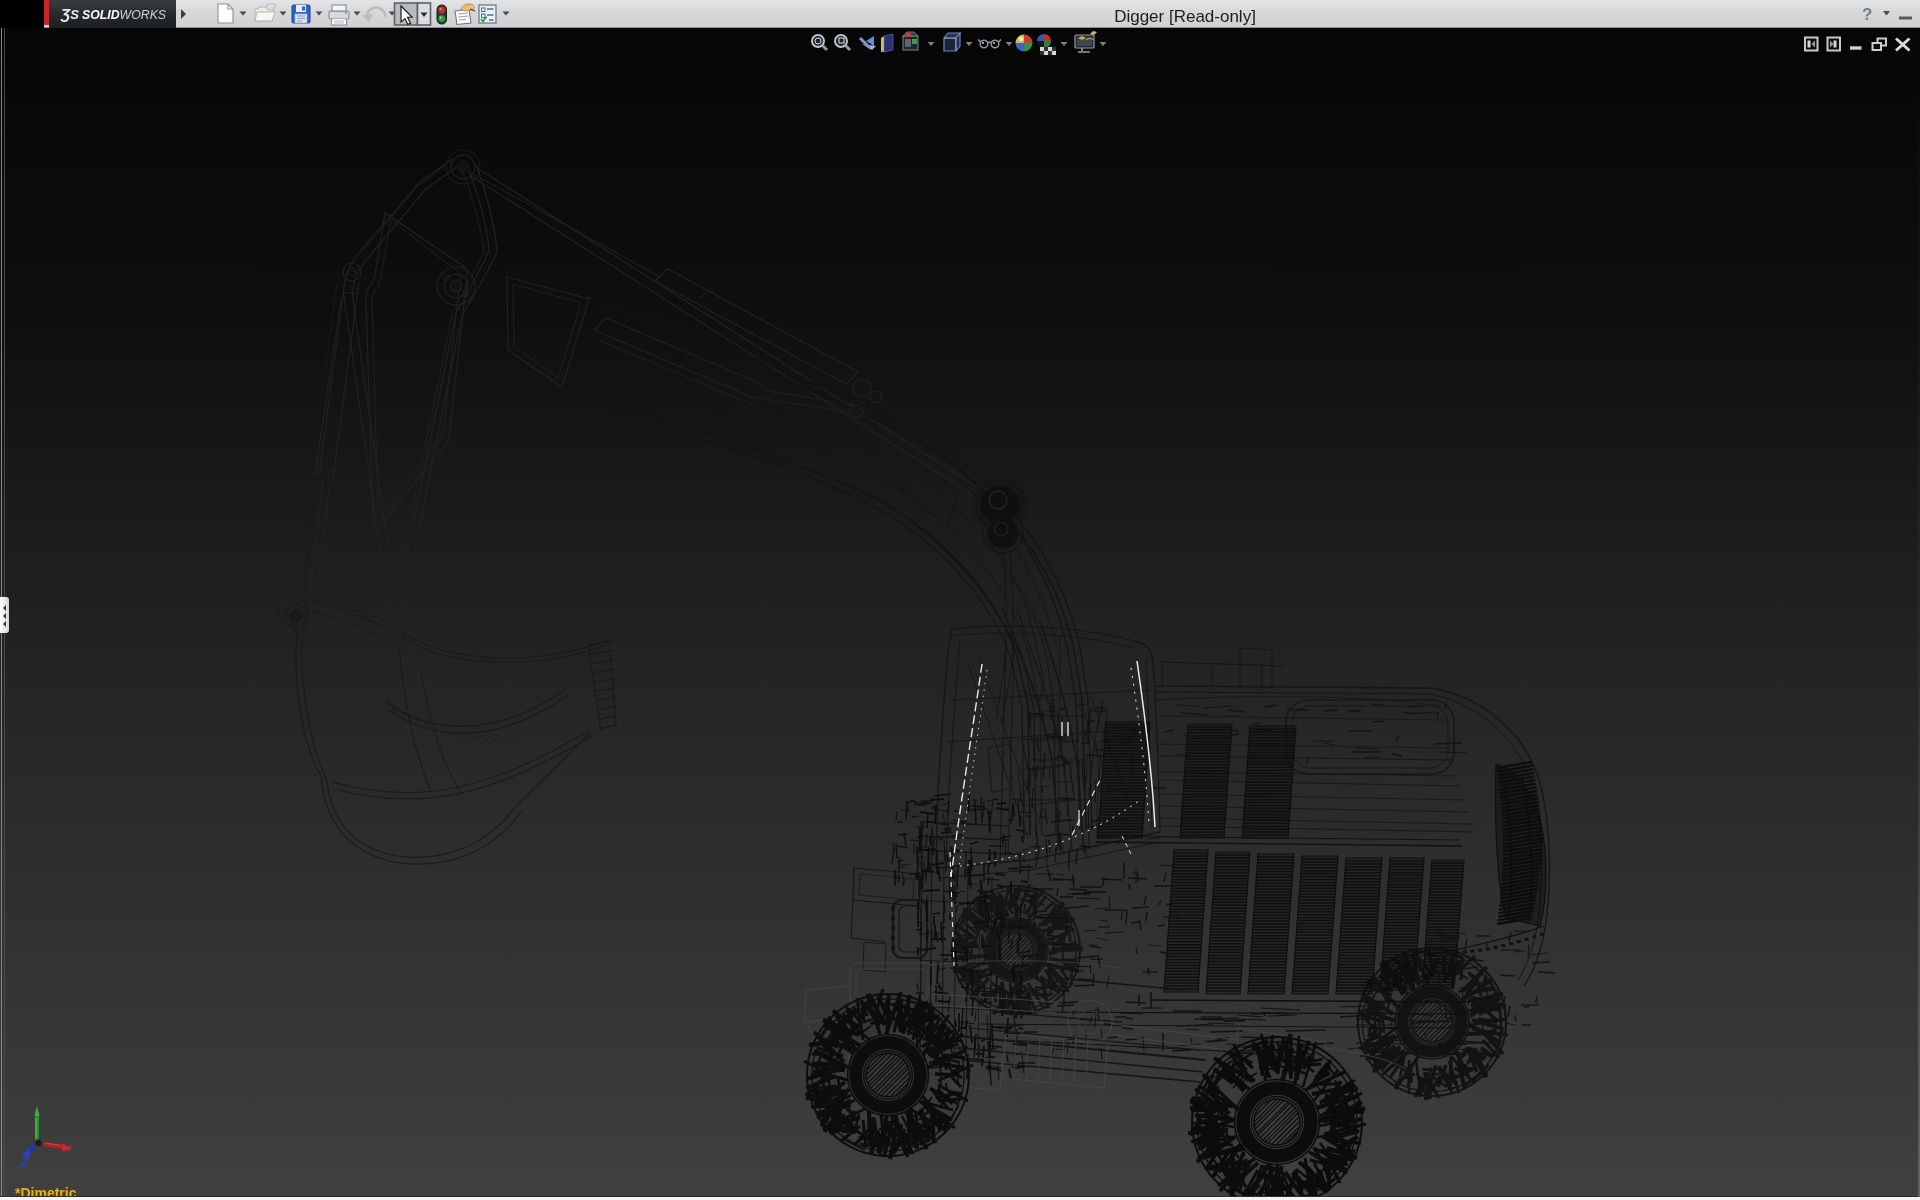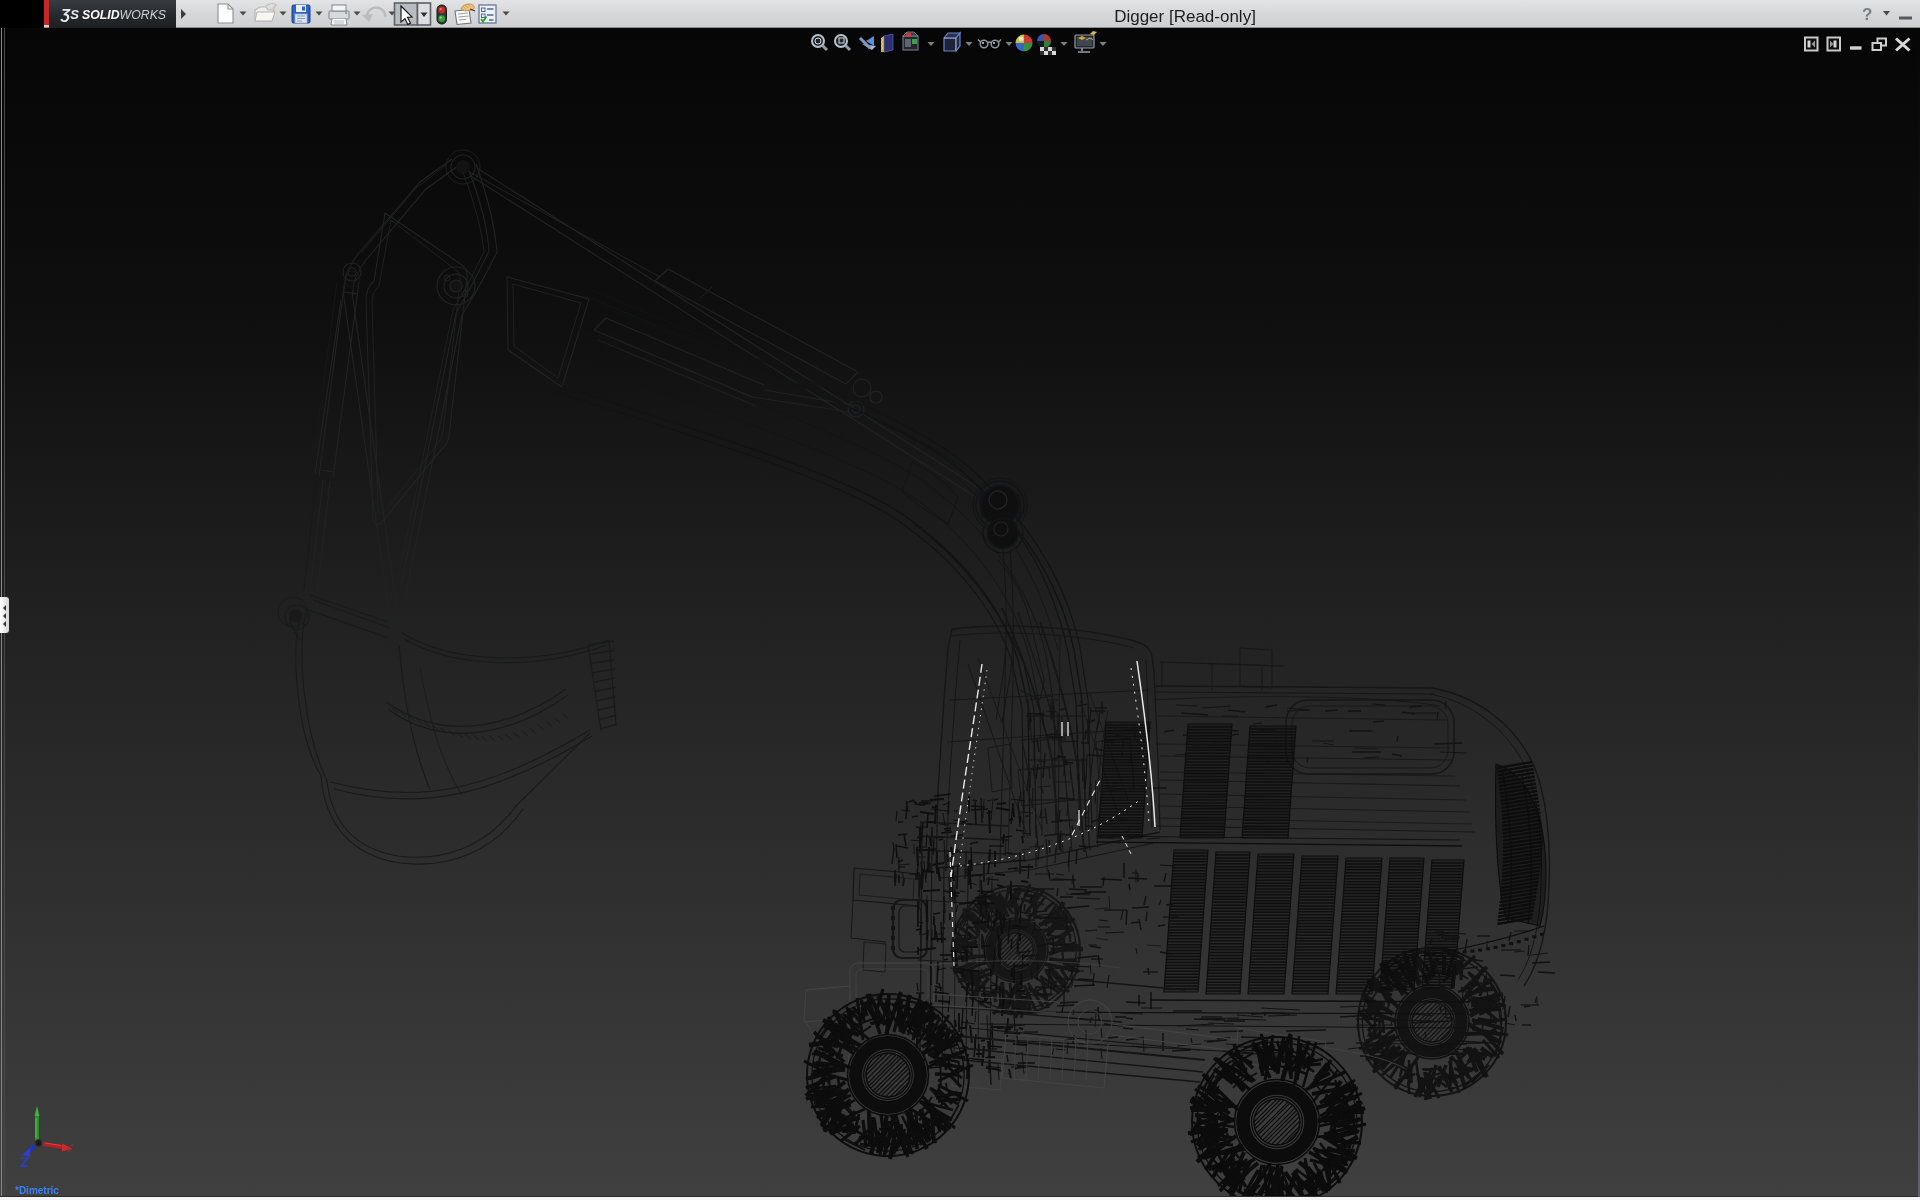--- a/index.html
+++ b/index.html
@@ -7,21 +7,21 @@
 #page { position:absolute; left:0; top:0; width:1920px; height:1200px; }
 #topbar { position:absolute; left:0; top:0; width:1920px; height:28px; background:linear-gradient(180deg,#e3e4e6 0%,#d7d8da 45%,#cfd0d2 100%); border-bottom:1px solid #8e8e8e;margin-left:44px; }
 #redstripe { position:absolute; left:0; top:0; width:5px; height:25px; background:#c82627; }
 #logoblock { position:absolute; left:5px; top:0; width:127px; height:28px; background:linear-gradient(180deg,#383c40 0%,#26292c 55%,#1d2022 100%); }
 #tb-title { position:absolute; left:1041px; top:7px; width:200px; text-align:center; font-size:17px; color:#1c1c1c; }
 #viewport { position:absolute; left:0; top:28px; width:1920px; height:1172px; background:linear-gradient(180deg,#060606 0%, #0f0f0f 25%, #212121 50%, #303030 75%, #404040 100%); }
 #vlines { position:absolute; left:0; top:28px; width:6px; height:1169px; }
 #mainsvg { position:absolute; left:0; top:0; width:1920px; height:1200px; }
 #whitestrip { position:absolute; left:0; top:1196px; width:1920px; height:4px; background:#f4f4f4; border-top:1px solid #2c2c2c; }
 #rightedge { position:absolute; left:1918px; top:28px; width:2px; height:1169px; background:linear-gradient(180deg, rgba(60,60,68,0) 0%, rgba(70,70,80,0.25) 55%, rgba(120,120,134,0.6) 100%); }
-#dimetric { position:absolute; left:15px; top:1185px; font-size:10px; font-weight:bold; color:#3b82f6; }
+#dimetric { position:absolute; left:15px; top:1185px; font-size:14px; font-weight:bold; color:#eab308; }
 #lefttab { position:absolute; left:0px; top:597px; width:9px; height:36px; background:linear-gradient(90deg,#ffffff,#d5d5d5); border-radius:0 3px 3px 0; }
 </style>
 </head>
 <body>
 <div id="page">
   <div id="viewport"></div>
   <div id="vlines"><svg width="6" height="1169">
         <path d="M1.5,0 L1.5,1169" stroke="#8a8a8a" stroke-width="1"></path>
         <path d="M4.5,0 L4.5,1169" stroke="#4a4a4a" stroke-width="1"></path>
       </svg></div>

